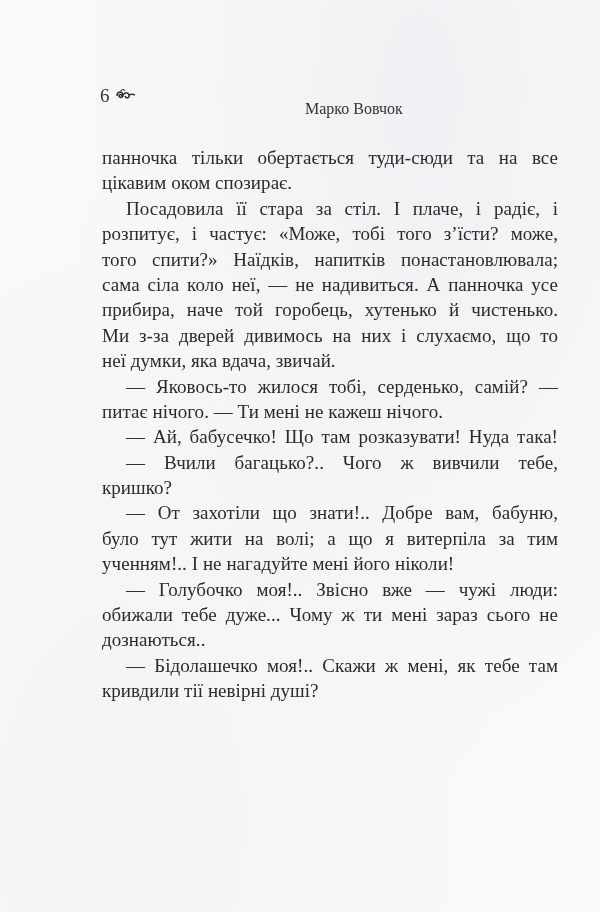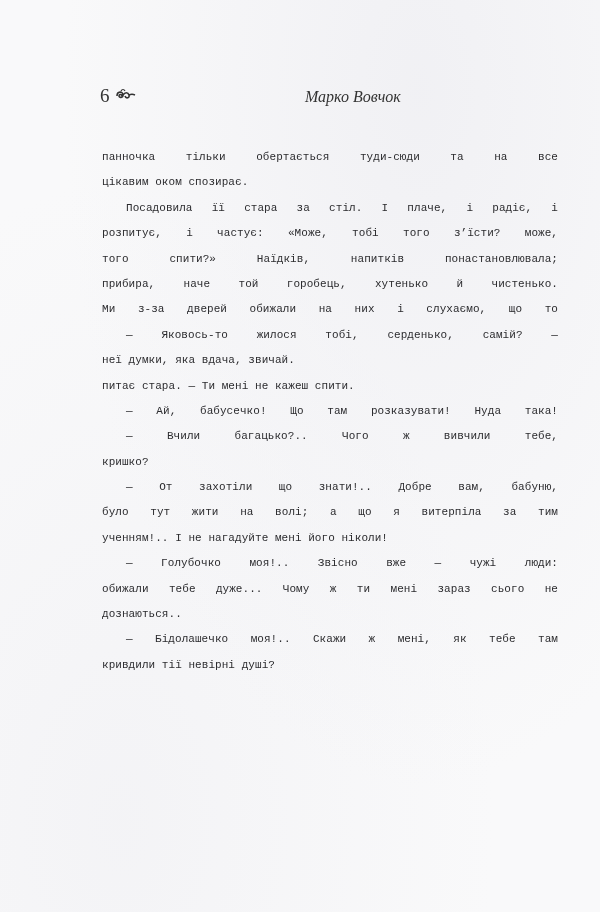--- a/index.html
+++ b/index.html
@@ -43,41 +43,40 @@
     .ornament {
       position: absolute;
       left: 14px;
       top: 1px;
       width: 22px;
       height: 18px;
     }
     .running-title {
       position: absolute;
       left: 205px;
-      top: 2px;
+      top: 14px;
       font-family: "Liberation Serif", "DejaVu Serif", serif;
-      font-style: italic;
       font-size: 16px;
       line-height: 22px;
       color: #333;
       white-space: nowrap;
       text-align: center;
     }
     .text-block {
       position: absolute;
       left: 102px;
       top: 145px;
       width: 456px;
     }
     .line {
       display: block;
       height: 25.4px;
       line-height: 25.4px;
-      font-family: Liberation Mono, monospace;
-      font-size: 11px;
+      font-family: Liberation Serif, serif;
+      font-size: 19px;
       white-space: nowrap;
       text-align: justify;
       text-align-last: justify;
       color: #2b2b2e;
       letter-spacing: 0.05px;
     }
     .line.last {
       text-align-last: left;
     }
     .line.indent {
@@ -103,25 +102,26 @@
     </svg>
     <span class="running-title">Марко Вовчок</span>
   </div>
 
   <div class="text-block">
     <span class="line full">панночка тільки обертається туди-сюди та на все</span>
     <span class="line full last">цікавим оком спозирає.</span>
     <span class="line indent">Посадовила її стара за стіл. І плаче, і радіє, і</span>
     <span class="line full">розпитує, і частує: «Може, тобі того з’їсти? може,</span>
     <span class="line full">того спити?» Наїдків, напитків понастановлювала;</span>
+    <span class="line full">сама сіла коло неї, — не надивиться. А панночка усе</span>
     <span class="line full">прибира, наче той горобець, хутенько й чистенько.</span>
-    <span class="line full">Ми з-за дверей обижали на них і слухаємо, що то</span>
+    <span class="line full">Ми з-за дверей дивимось на них і слухаємо, що то</span>
+    <span class="line full last">неї думки, яка вдача, звичай.</span>
     <span class="line indent">— Яковось-то жилося тобі, серденько, самій? —</span>
-    <span class="line full last">неї думки, яка вдача, звичай.</span>
-    <span class="line full last">питає стара. — Ти мені не кажеш спити.</span>
+    <span class="line full last">питає нічого. — Ти мені не кажеш нічого.</span>
     <span class="line indent">— Ай, бабусечко! Що там розказувати! Нуда така!</span>
     <span class="line indent">— Вчили багацько?.. Чого ж вивчили тебе,</span>
     <span class="line full last">кришко?</span>
     <span class="line indent">— От захотіли що знати!.. Добре вам, бабуню,</span>
     <span class="line full">було тут жити на волі; а що я витерпіла за тим</span>
     <span class="line full last">ученням!.. І не нагадуйте мені його ніколи!</span>
     <span class="line indent">— Голубочко моя!.. Звісно вже — чужі люди:</span>
     <span class="line full">обижали тебе дуже... Чому ж ти мені зараз сього не</span>
     <span class="line full last">дознаються..</span>
     <span class="line indent">— Бідолашечко моя!.. Скажи ж мені, як тебе там</span>

